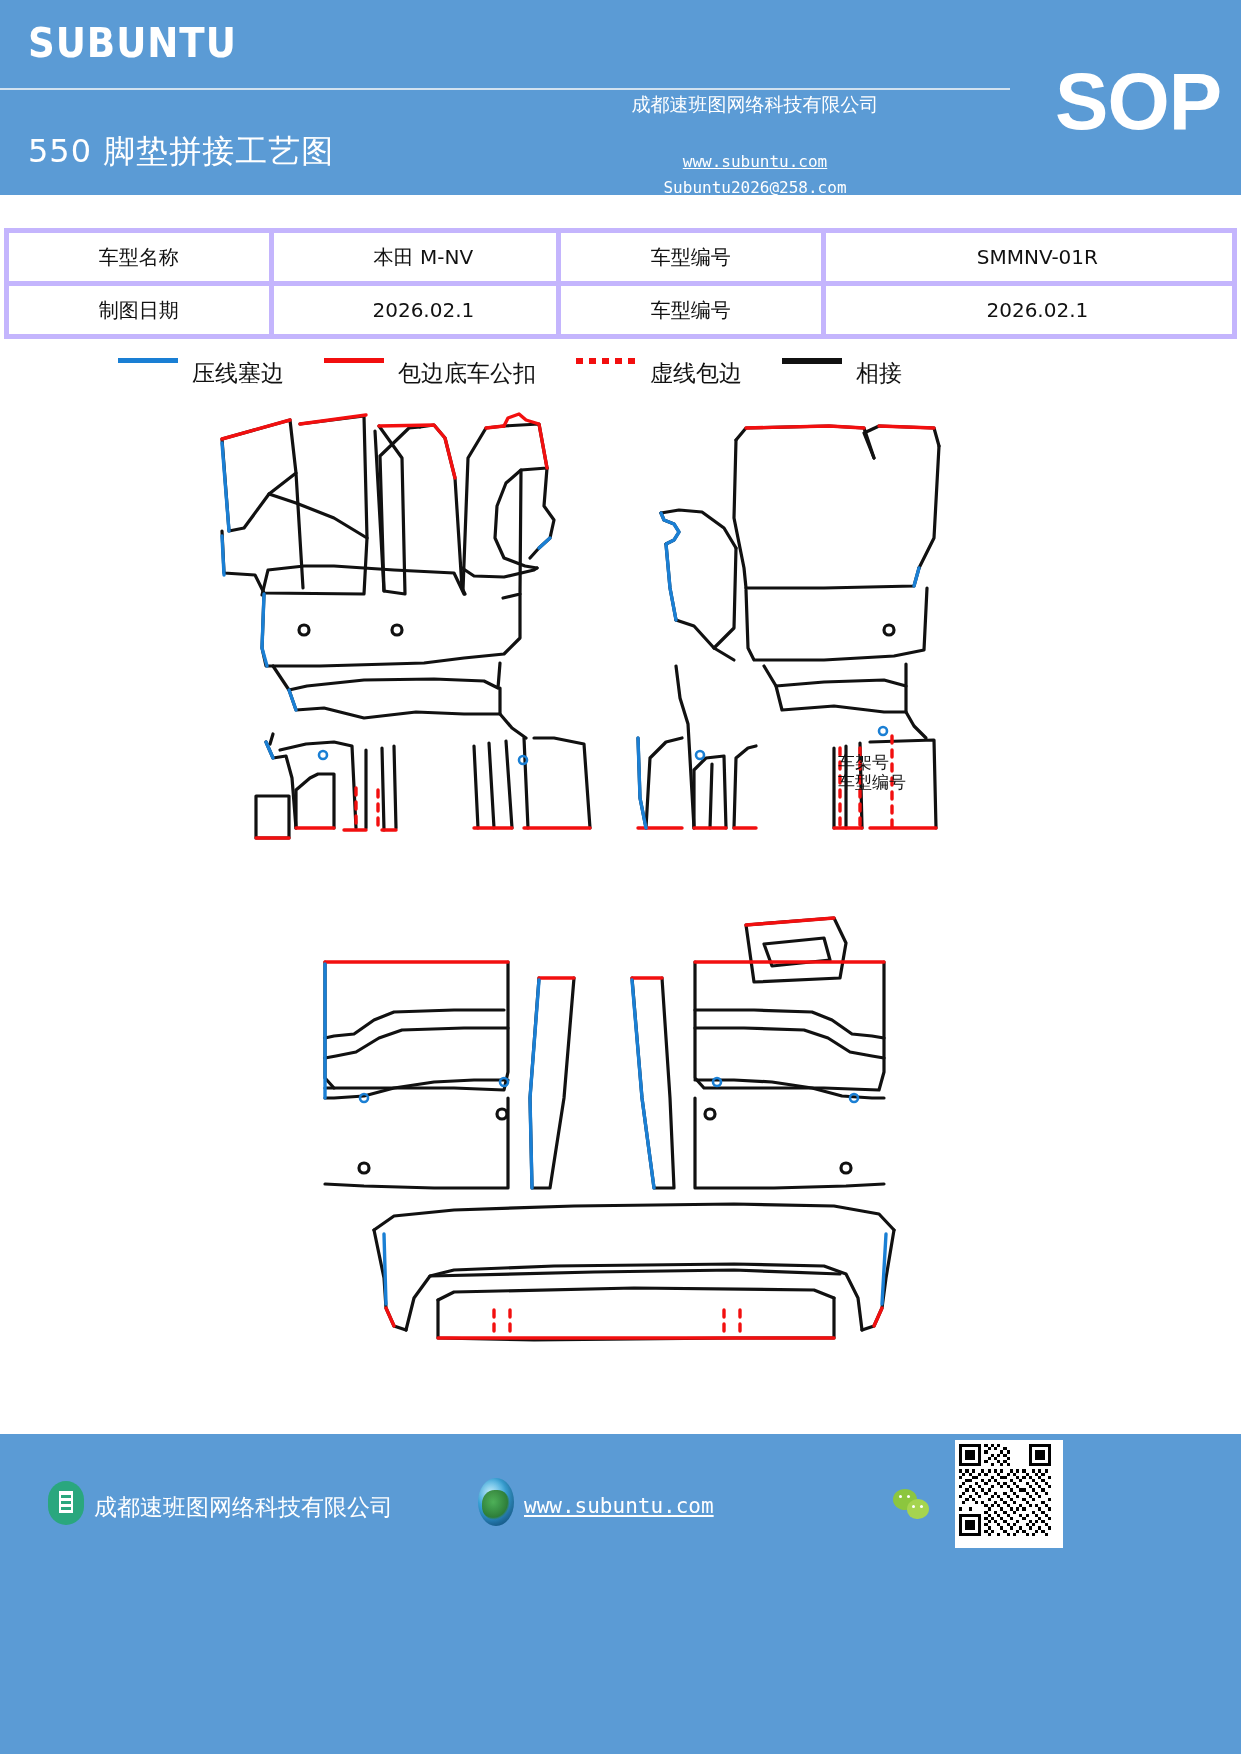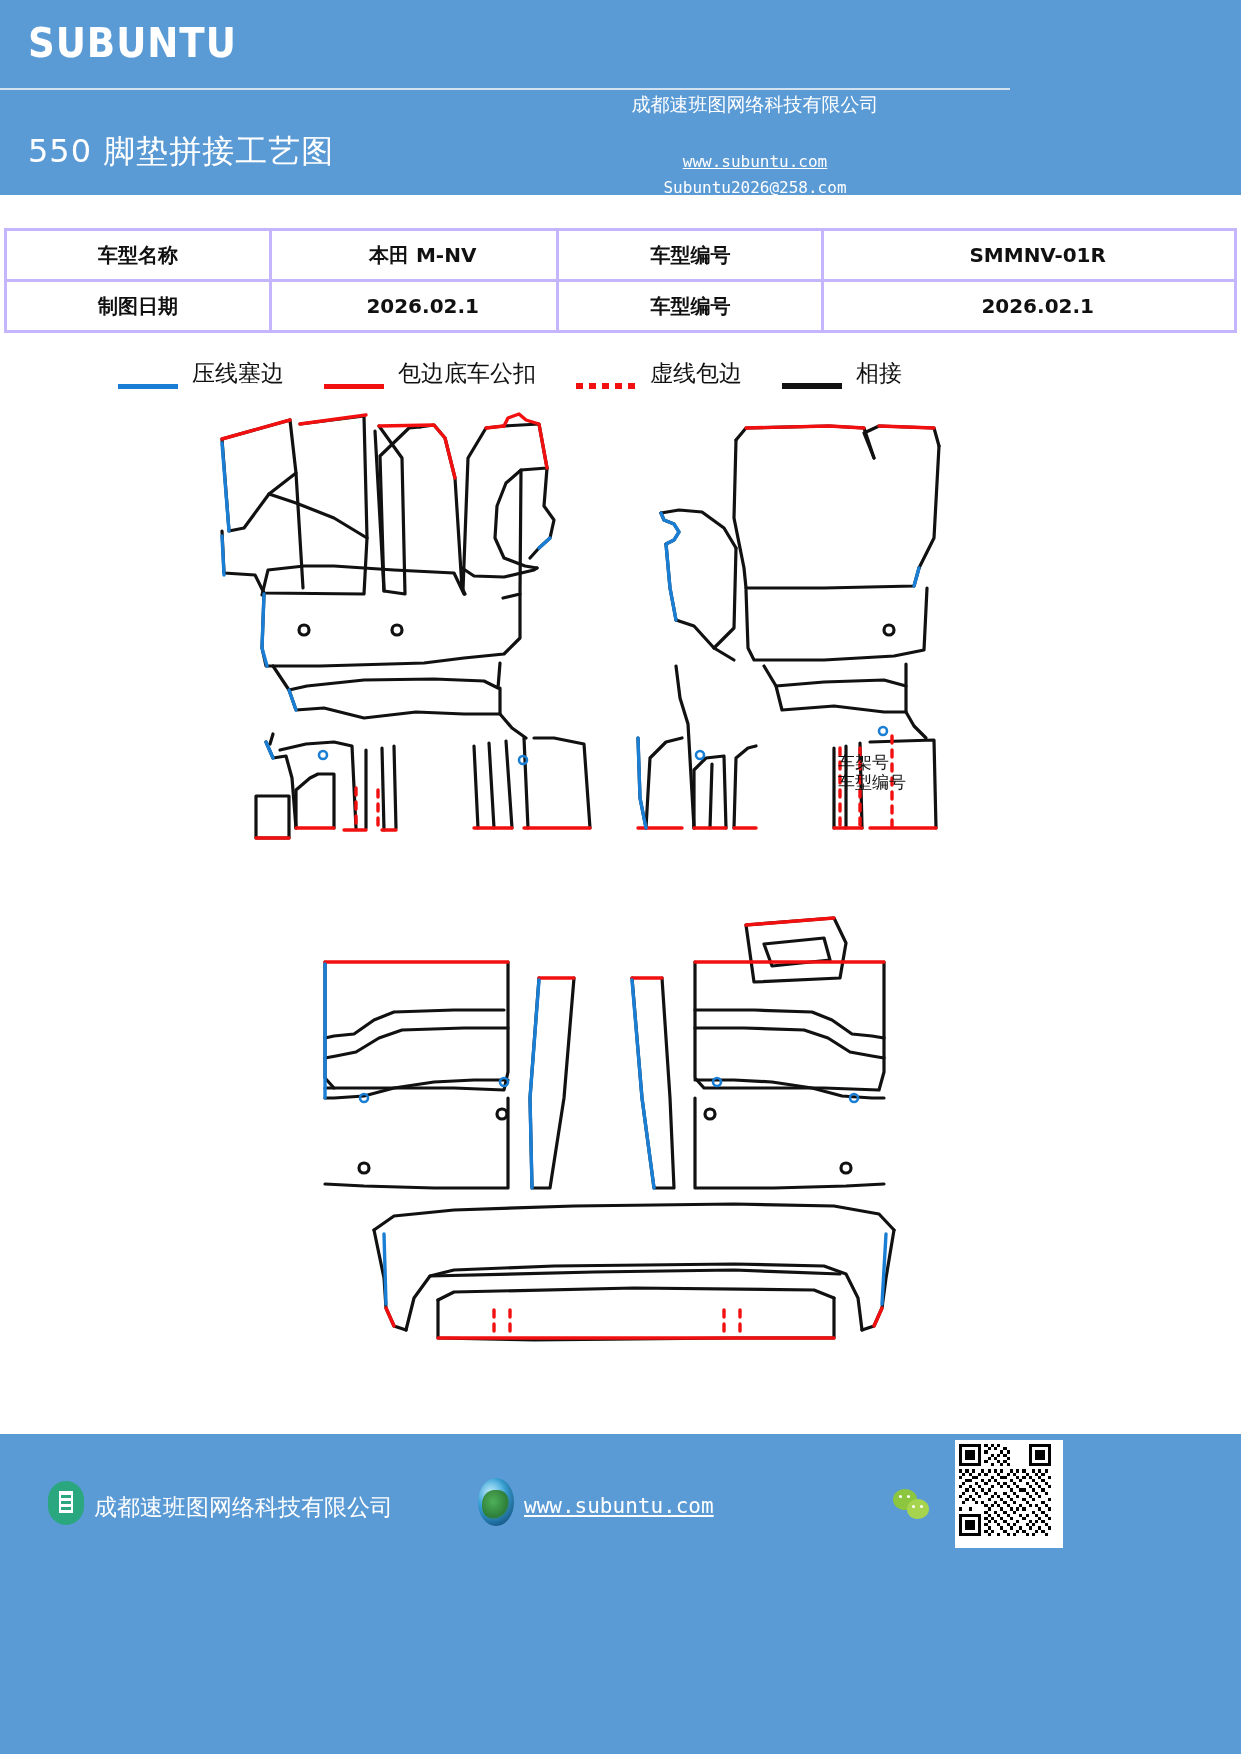--- a/index.html
+++ b/index.html
@@ -53,43 +53,42 @@
     position:absolute;left:600px;top:178px;width:310px;
     text-align:center;font-size:16px;color:#ffffff;
     font-family:"DejaVu Sans Mono", monospace;
   }
   
   .info-table{
     position:absolute;left:4px;top:228px;width:1233px;
     border-collapse:collapse;
   }
   .info-table td{
-    border:3px solid #c4b5fd;
+    border:5px solid #c4b5fd;
     height:46px;
     text-align:center;
     vertical-align:middle;
     font-size:20px;
     color:#111;
     font-family:"DejaVu Sans", sans-serif;
-    font-weight:bold;
   }
   .c1{width:275px;}
   .c2{width:275px;}
   .c3{width:275px;}
   .c4{width:408px;}
   .mono{font-family:"DejaVu Sans", sans-serif;padding-left:18px;}
   
   .legend{
     position:absolute;left:0;top:358px;width:1241px;height:40px;
   }
   .legend-inner{
     position:absolute;left:118px;top:0;
     display:flex;align-items:center;gap:0px;
   }
-  .leg-item{display:flex;align-items:flex-end;margin-right:40px;}
+  .leg-item{display:flex;align-items:flex-start;margin-right:40px;}
   .swatch{width:60px;height:5px;margin-right:14px;display:inline-block;}
   .sw-blue{background:#1a7fd4;}
   .sw-red{background:#f20f0f;}
   .sw-black{background:#111111;height:6px;}
   .sw-dot{
     height:6px;background:none;
     background-image:repeating-linear-gradient(to right,#f20f0f 0 7px,transparent 7px 13px);
   }
   .leg-label{
     font-size:23px;color:#111;
@@ -172,20 +171,21 @@
 </head>
 <body>
 
 <div class="header">
   <div class="brand">SUBUNTU</div>
   <div class="hrule"></div>
   <div class="doc-title">550 脚垫拼接工艺图</div>
   <div class="company-head">成都速班图网络科技有限公司</div>
   <div class="site-head">www.subuntu.com</div>
   <div class="mail-head">Subuntu2026@258.com</div>
+  <div class="sop">SOP</div>
 </div>
 
 <table class="info-table">
   <tbody>
       <tr>
     <td class="c1">车型名称</td>
     <td class="c2 mono">本田 M-NV</td>
     <td class="c3">车型编号</td>
     <td class="c4 mono">SMMNV-01R</td>
   </tr>

